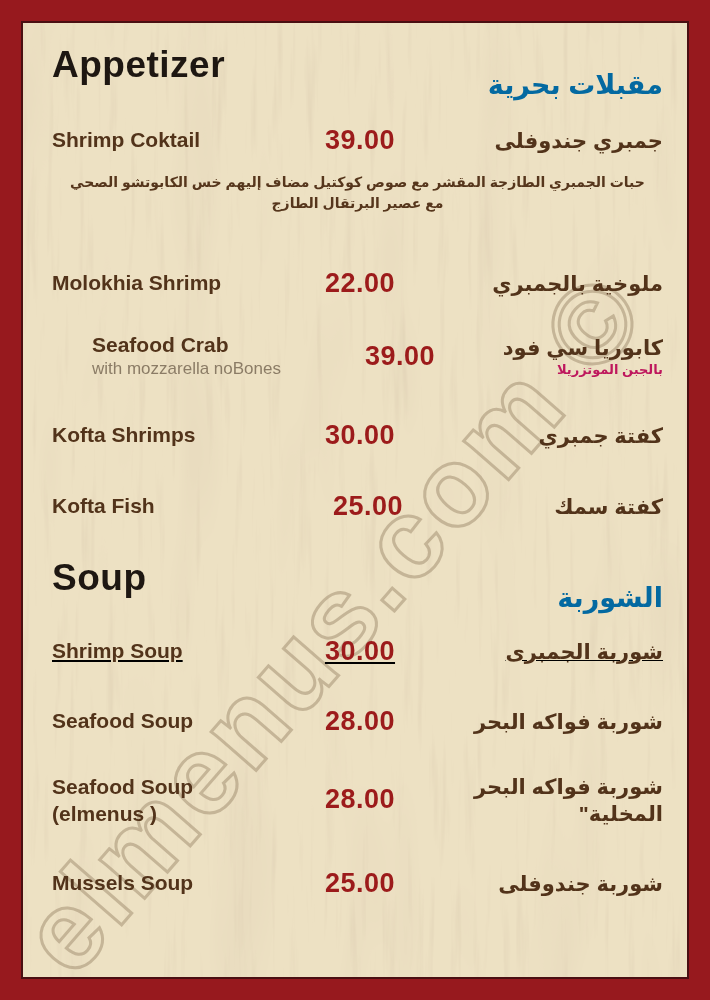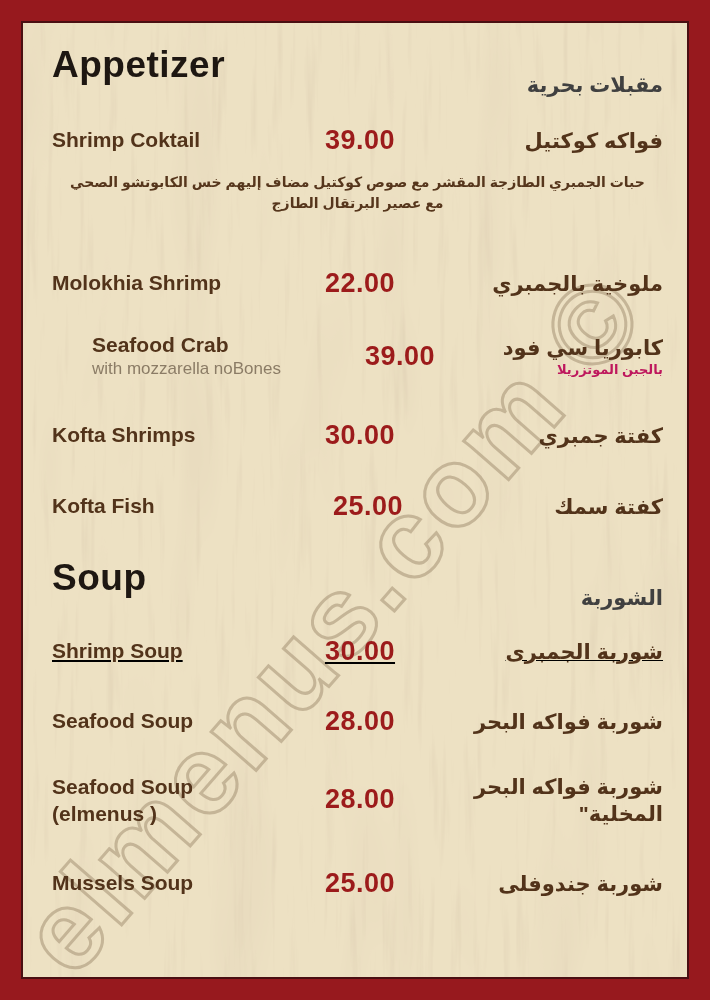--- a/index.html
+++ b/index.html
@@ -20,21 +20,21 @@
     transform:translate(-50%,-50%) rotate(-49deg);
     font-size:112px; font-weight:bold; letter-spacing:4px; white-space:nowrap;
     color:transparent; -webkit-text-stroke:3px rgba(158,138,108,0.50);
     pointer-events:none;
   }
   .row, .heading-row, .desc {
     position:absolute; left:29px; right:24px; z-index:3;
   }
   .heading-row { display:flex; justify-content:space-between; align-items:center; height:44px; }
   .heading-en { font-size:37px; font-weight:bold; color:#1E1712; letter-spacing:0.5px; }
-  .heading-ar { font-size:21px; font-weight:bold; color:#404040; direction:rtl;margin-top:39px; }
+  .heading-ar { font-size:27px; font-weight:bold; color:#0369a1; direction:rtl;margin-top:39px; }
   .row { display:grid; grid-template-columns:240px 136px 1fr; align-items:center; height:32px; }
   .row.tall56 { height:56px;margin-left:40px; }
   .row.tall55 { height:55px; }
   .name-en { font-size:21px; font-weight:bold; color:#52331A; line-height:26px; }
   .name-en .line2 { display:block; }
   .row.tall55 .name-en { line-height:27px; }
   .sub-en { font-size:17px; font-weight:normal; color:#8B7C66; line-height:22px; }
   .price { font-size:27px; font-weight:bold; color:#9C1B1B; text-align:center; letter-spacing:0.5px; }
   .ar-cell { text-align:right; direction:rtl; }
   .name-ar { font-size:21px; font-weight:bold; color:#52331A; line-height:27px; }
@@ -79,21 +79,21 @@
     <div class="watermark">elmenus.com ©</div>
 
     <div class="heading-row pos-h1">
       <div class="heading-en">Appetizer</div>
       <div class="heading-ar">مقبلات بحرية</div>
     </div>
 
     <div class="row pos-r1">
       <div class="name-en">Shrimp Coktail</div>
       <div class="price">39.00</div>
-      <div class="ar-cell"><span class="name-ar">فواكه كوكتيل</span></div>
+      <div class="ar-cell"><span class="name-ar">جمبري جندوفلى</span></div>
     </div>
 
     <div class="desc pos-desc">
       <span>حبات الجمبري الطازجة المقشر مع صوص كوكتيل مضاف إليهم خس الكابوتشو الصحي</span><br>
       <span>مع عصير البرتقال الطازج</span>
     </div>
 
     <div class="row pos-r2">
       <div class="name-en">Molokhia Shrimp</div>
       <div class="price">22.00</div>

